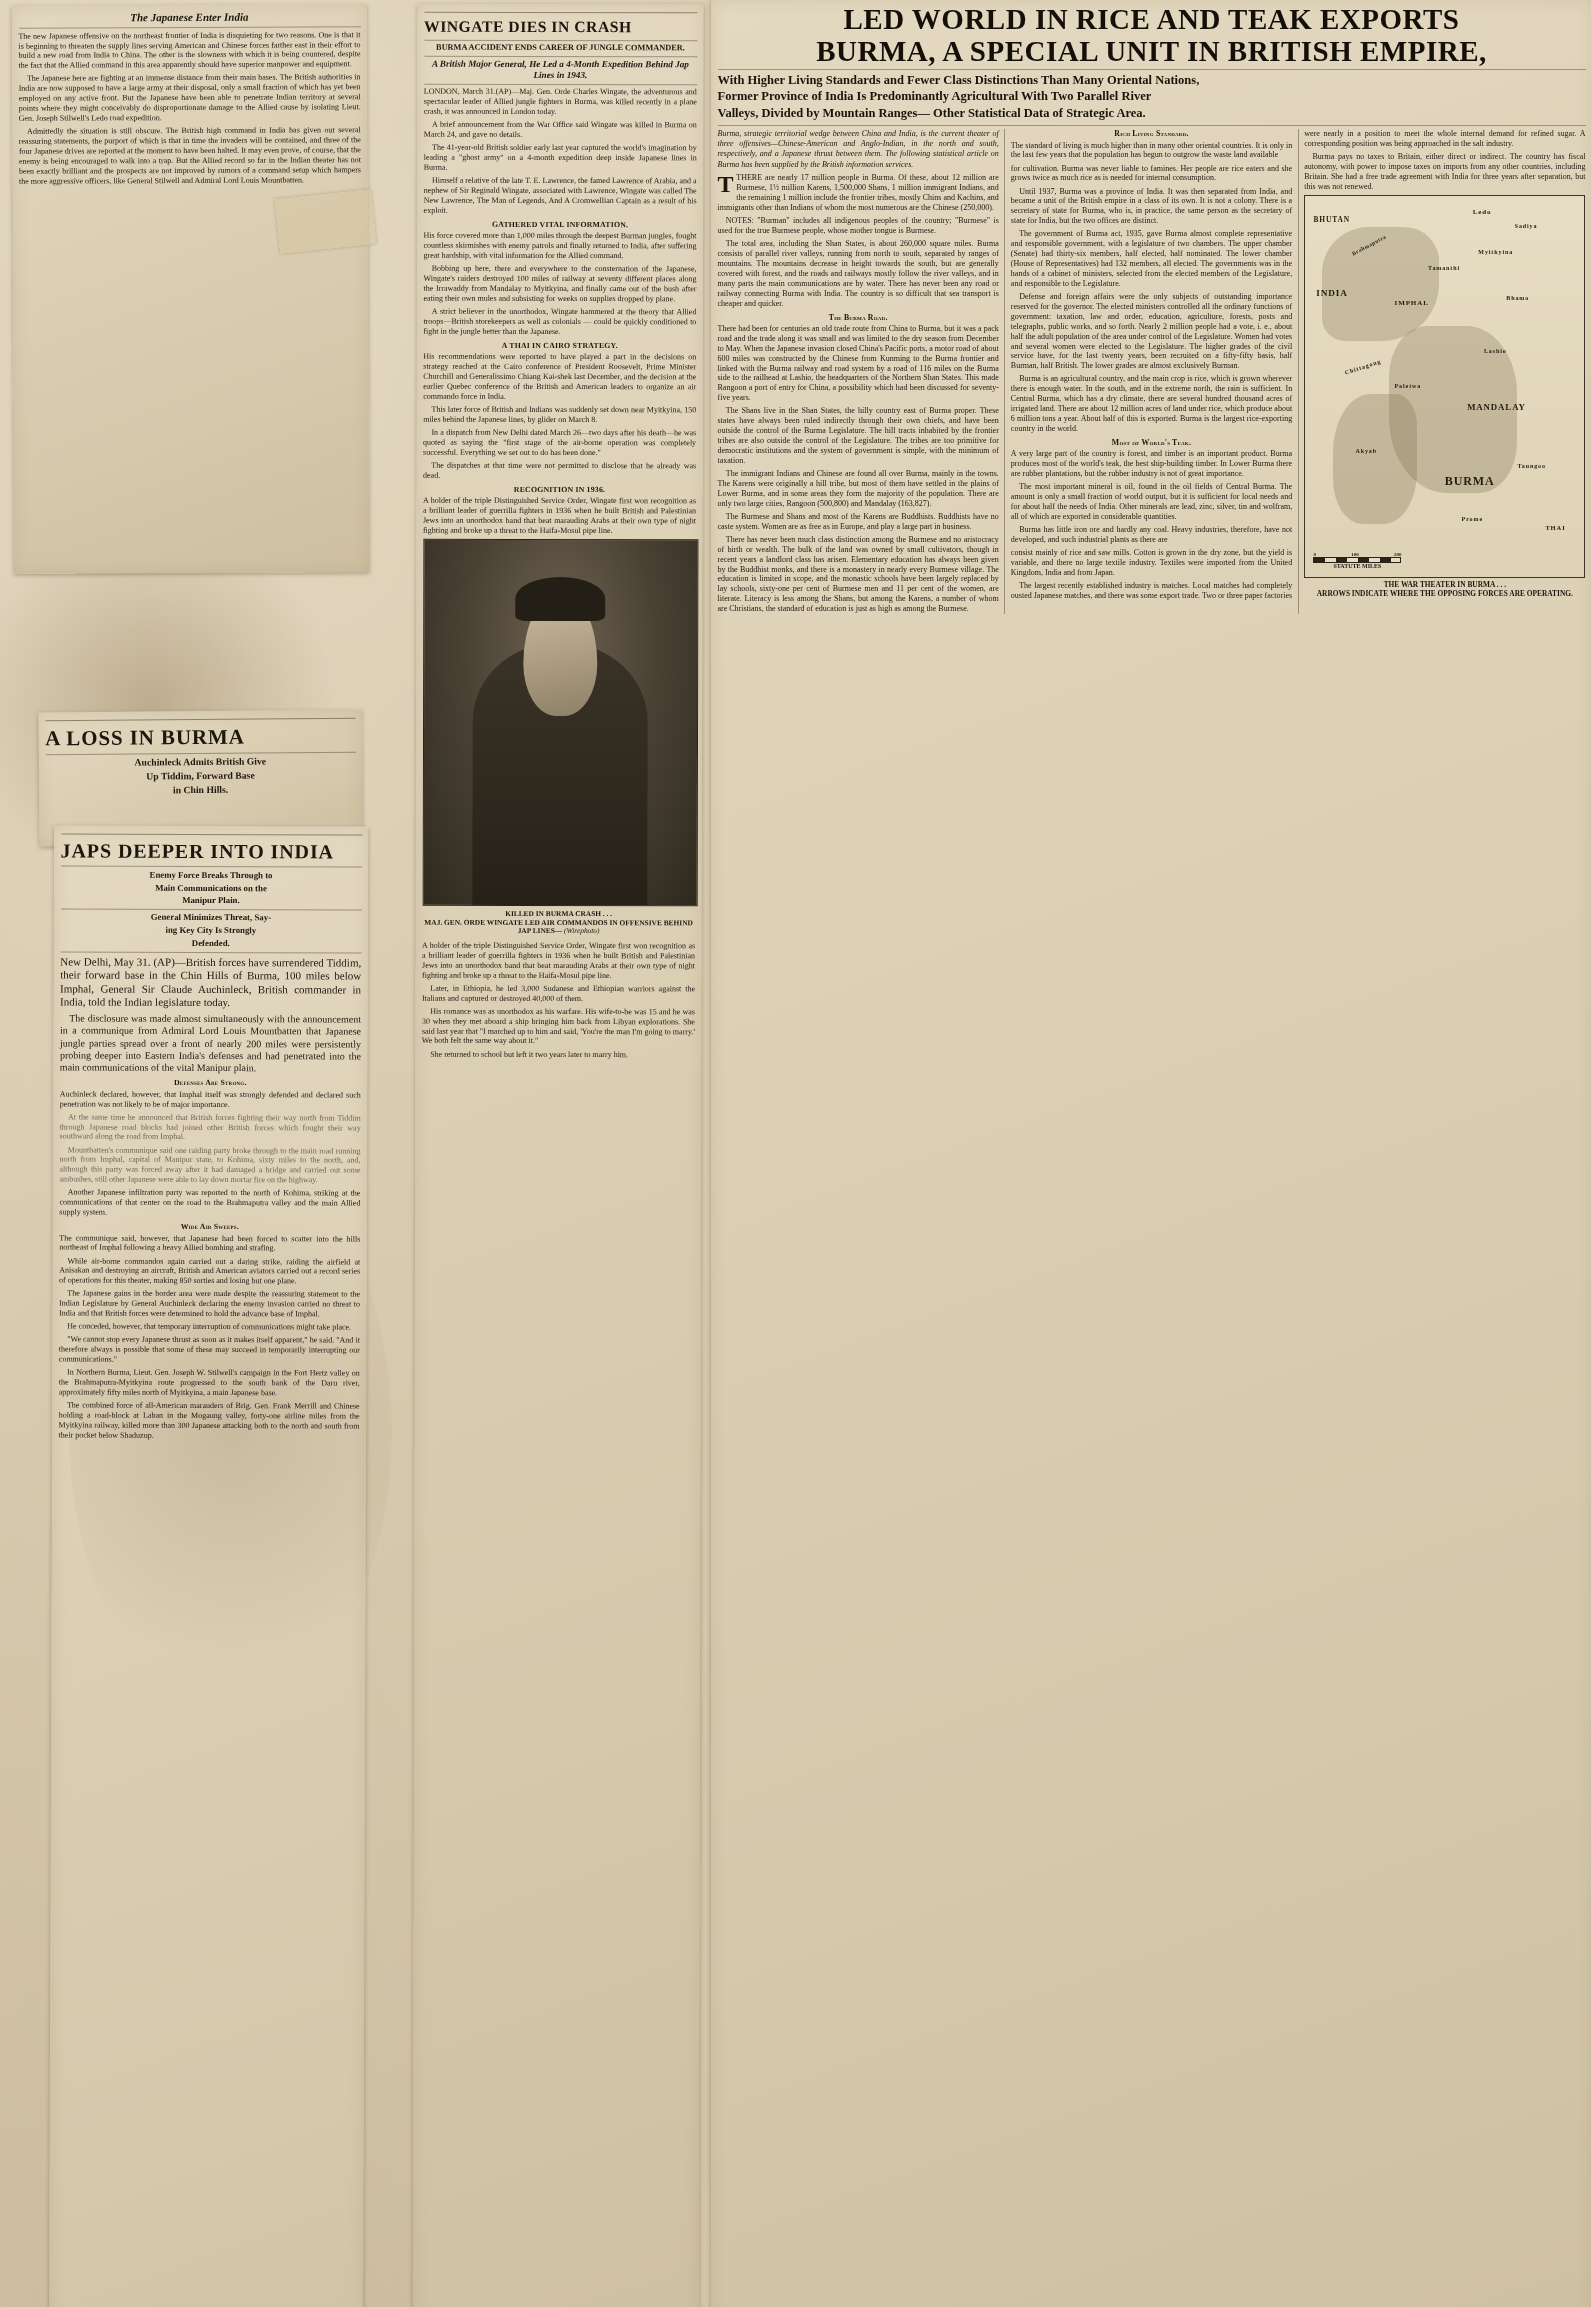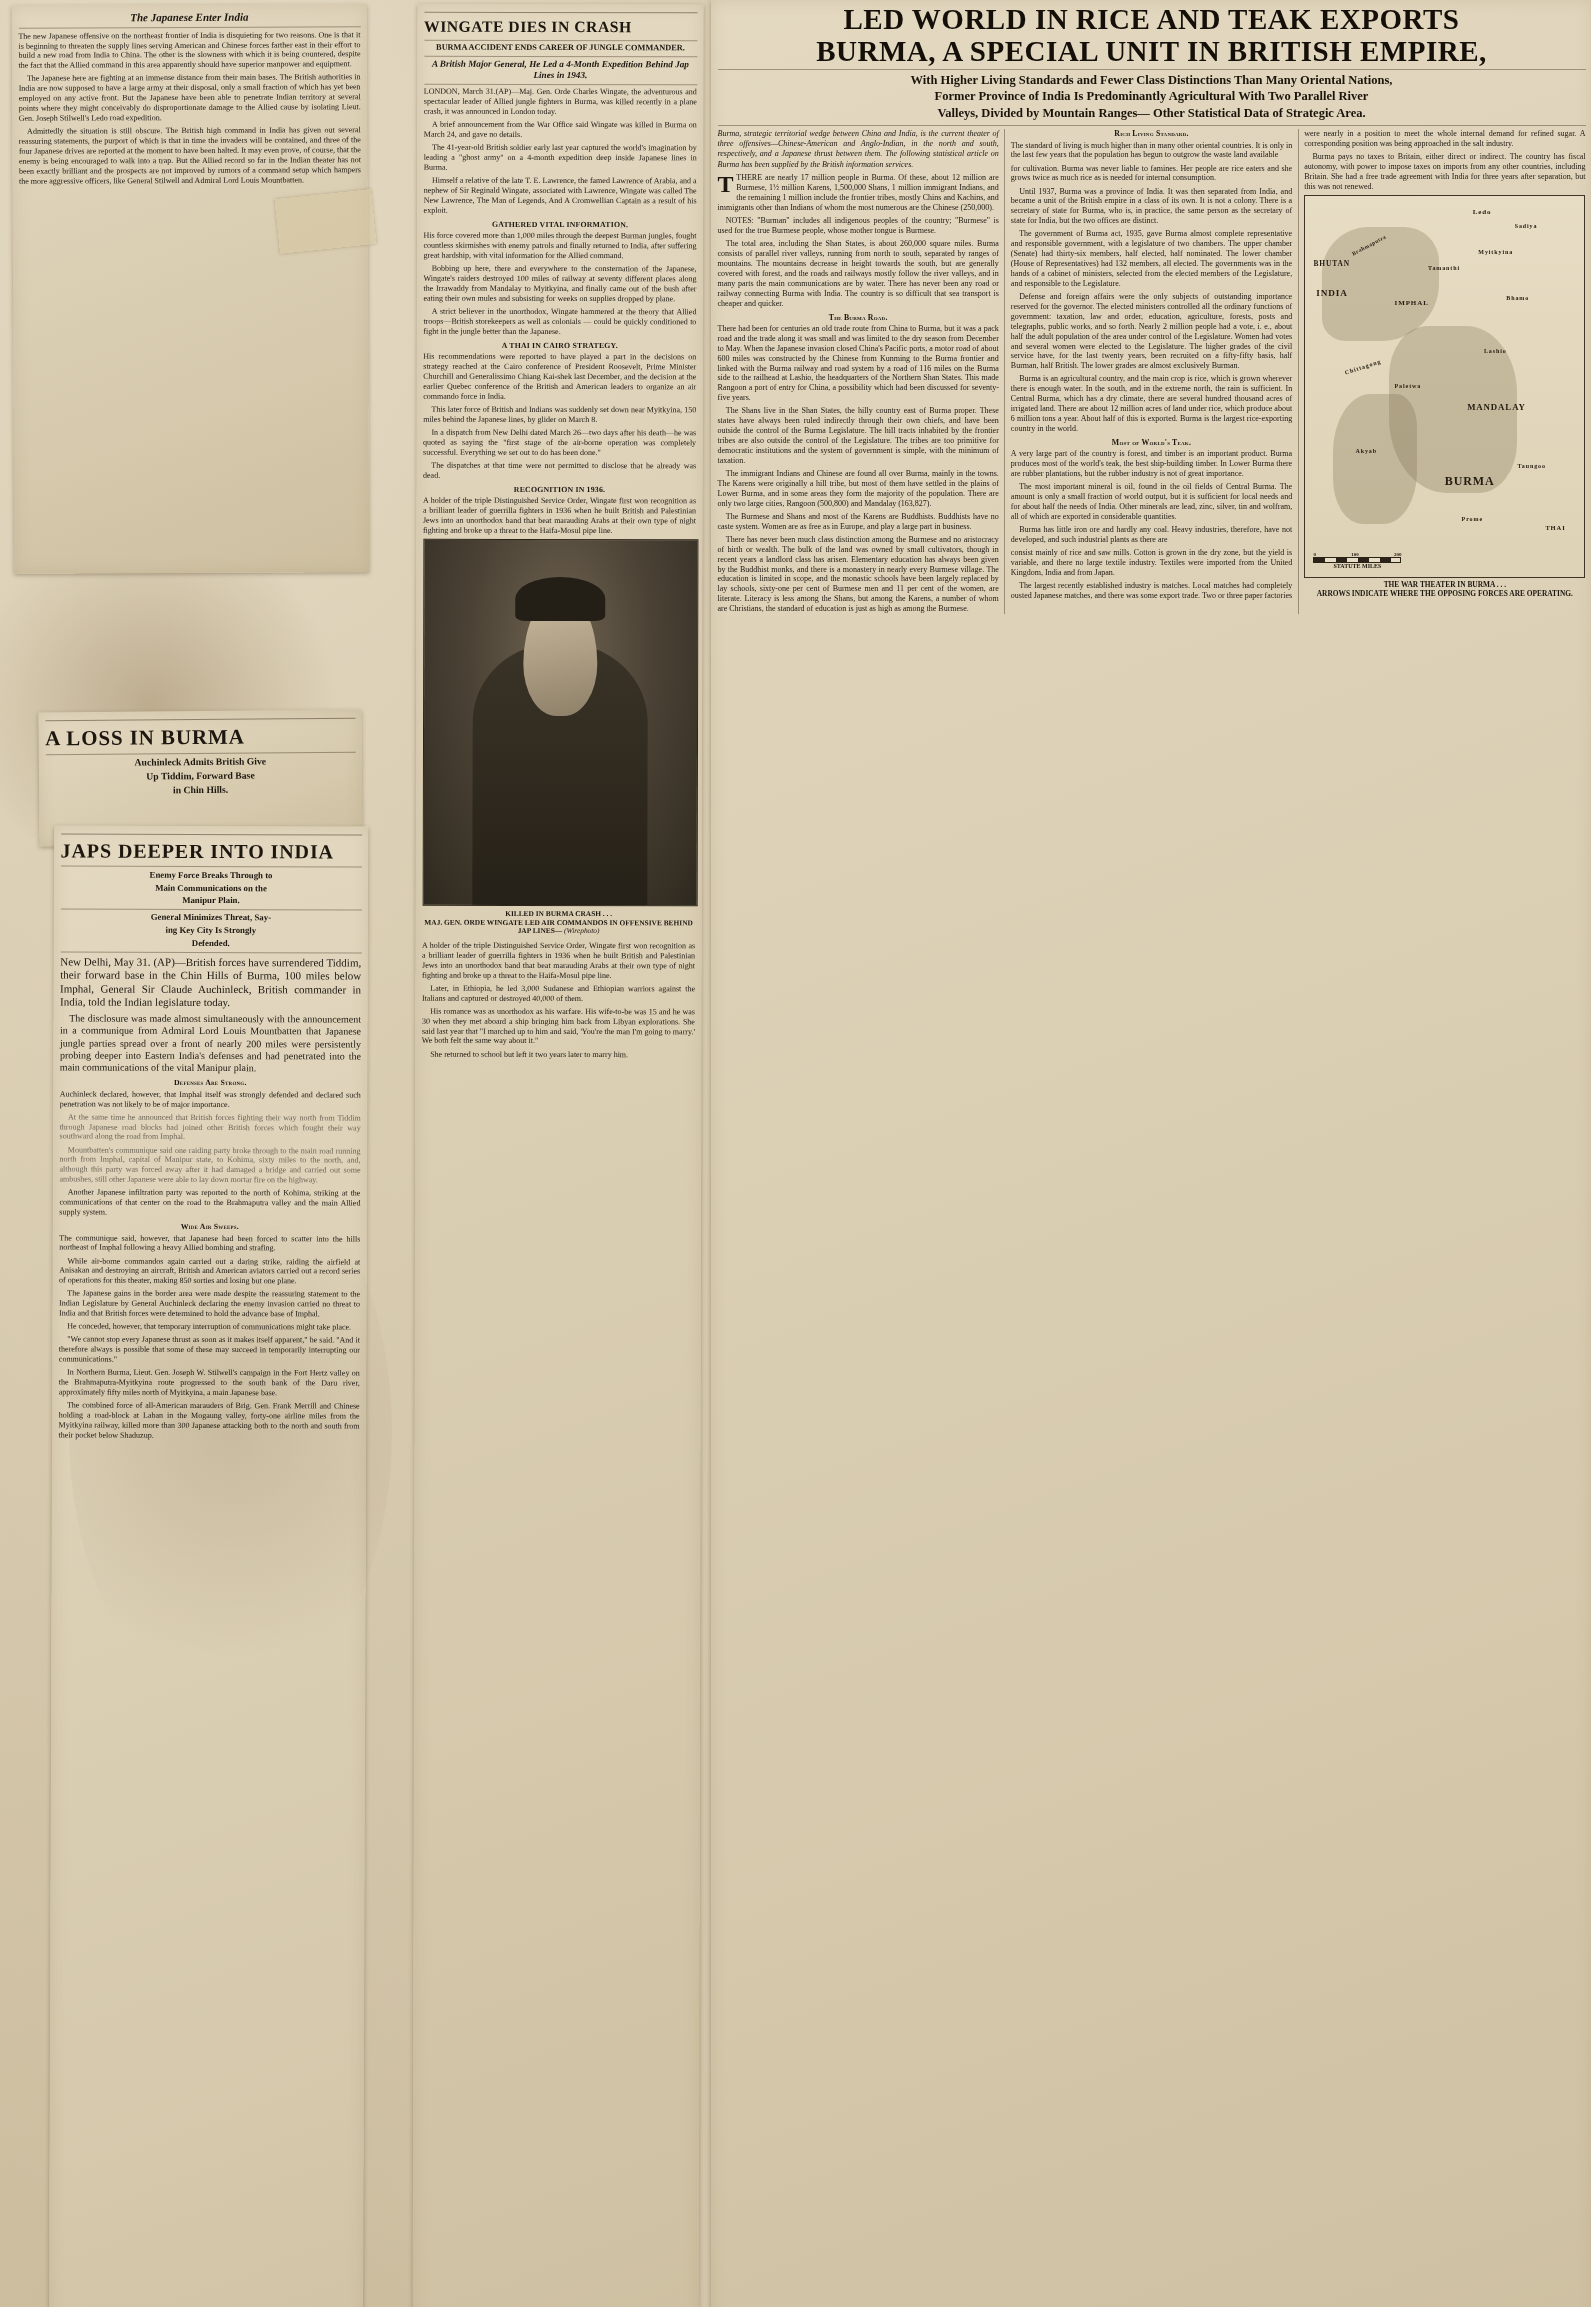--- a/index.html
+++ b/index.html
@@ -46,21 +46,21 @@
     letter-spacing: 0.5px;
     line-height: 1.02;
     margin: 0 0 2.8px 0;
     font-size: 29px;
     text-transform: uppercase;
     color: #140f08;
   }
   h2.sub-head {
     font-family: "Liberation Serif", serif;
     font-weight: 700;
-    text-align: center;
+    text-align: left;
     font-size: 12.5px;
     line-height: 1.18;
     margin: 1.8px 0 4.6px 0;
     color: #1a140b;
   }
   .rule {
     height: 0.9px;
     background: #4a3e2c;
     margin: 3.7px 0 4.6px 0;
     opacity: 0.55;
@@ -336,21 +336,21 @@
 
       <p class="body first">consist mainly of rice and saw mills. Cotton is grown in the dry zone, but the yield is variable, and there no large textile industry. Textiles were imported from the United Kingdom, India and from Japan.</p>
       <p class="body">The largest recently established industry is matches. Local matches had completely ousted Japanese matches, and there was some export trade. Two or three paper factories were nearly in a position to meet the whole internal demand for refined sugar. A corresponding position was being approached in the salt industry.</p>
       <p class="body">Burma pays no taxes to Britain, either direct or indirect. The country has fiscal autonomy, with power to impose taxes on imports from any other countries, including Britain. She had a free trade agreement with India for three years after separation, but this was not renewed.</p>
 
       <div class="map-box nobreak">
         <div class="map-shape" style="left:6%;top:8%;width:42%;height:30%;border-radius:40% 30% 50% 20%;"></div>
         <div class="map-shape" style="left:30%;top:34%;width:46%;height:44%;border-radius:30% 40% 30% 45%;"></div>
         <div class="map-shape" style="left:10%;top:52%;width:30%;height:34%;border-radius:45% 25% 40% 35%;"></div>
 
-        <div class="map-label" style="left:3%;top:5%;font-size:7.4px;margin-top:44px;">BHUTAN</div>
+        <div class="map-label" style="left:3%;top:5%;font-size:7.4px;">BHUTAN</div>
         <div class="map-label" style="left:60%;top:3%;font-size:7px;">Ledo</div>
         <div class="map-label" style="left:16%;top:12%;font-size:5.5px;letter-spacing:0.5px;transform:rotate(-28deg);">Brahmaputra</div>
         <div class="map-label" style="left:44%;top:18%;font-size:6px;">Tamanthi</div>
         <div class="map-label" style="left:75%;top:7%;font-size:6px;">Sadiya</div>
         <div class="map-label" style="left:62%;top:14%;font-size:6px;">Myitkyina</div>
         <div class="map-label" style="left:4%;top:24%;font-size:9.2px;">INDIA</div>
         <div class="map-label" style="left:32%;top:27%;font-size:7px;">IMPHAL</div>
         <div class="map-label" style="left:72%;top:26%;font-size:6px;">Bhamo</div>
         <div class="map-label" style="left:14%;top:44%;font-size:6px;transform:rotate(-18deg);">Chittagong</div>
         <div class="map-label" style="left:64%;top:40%;font-size:6px;">Lashio</div>

